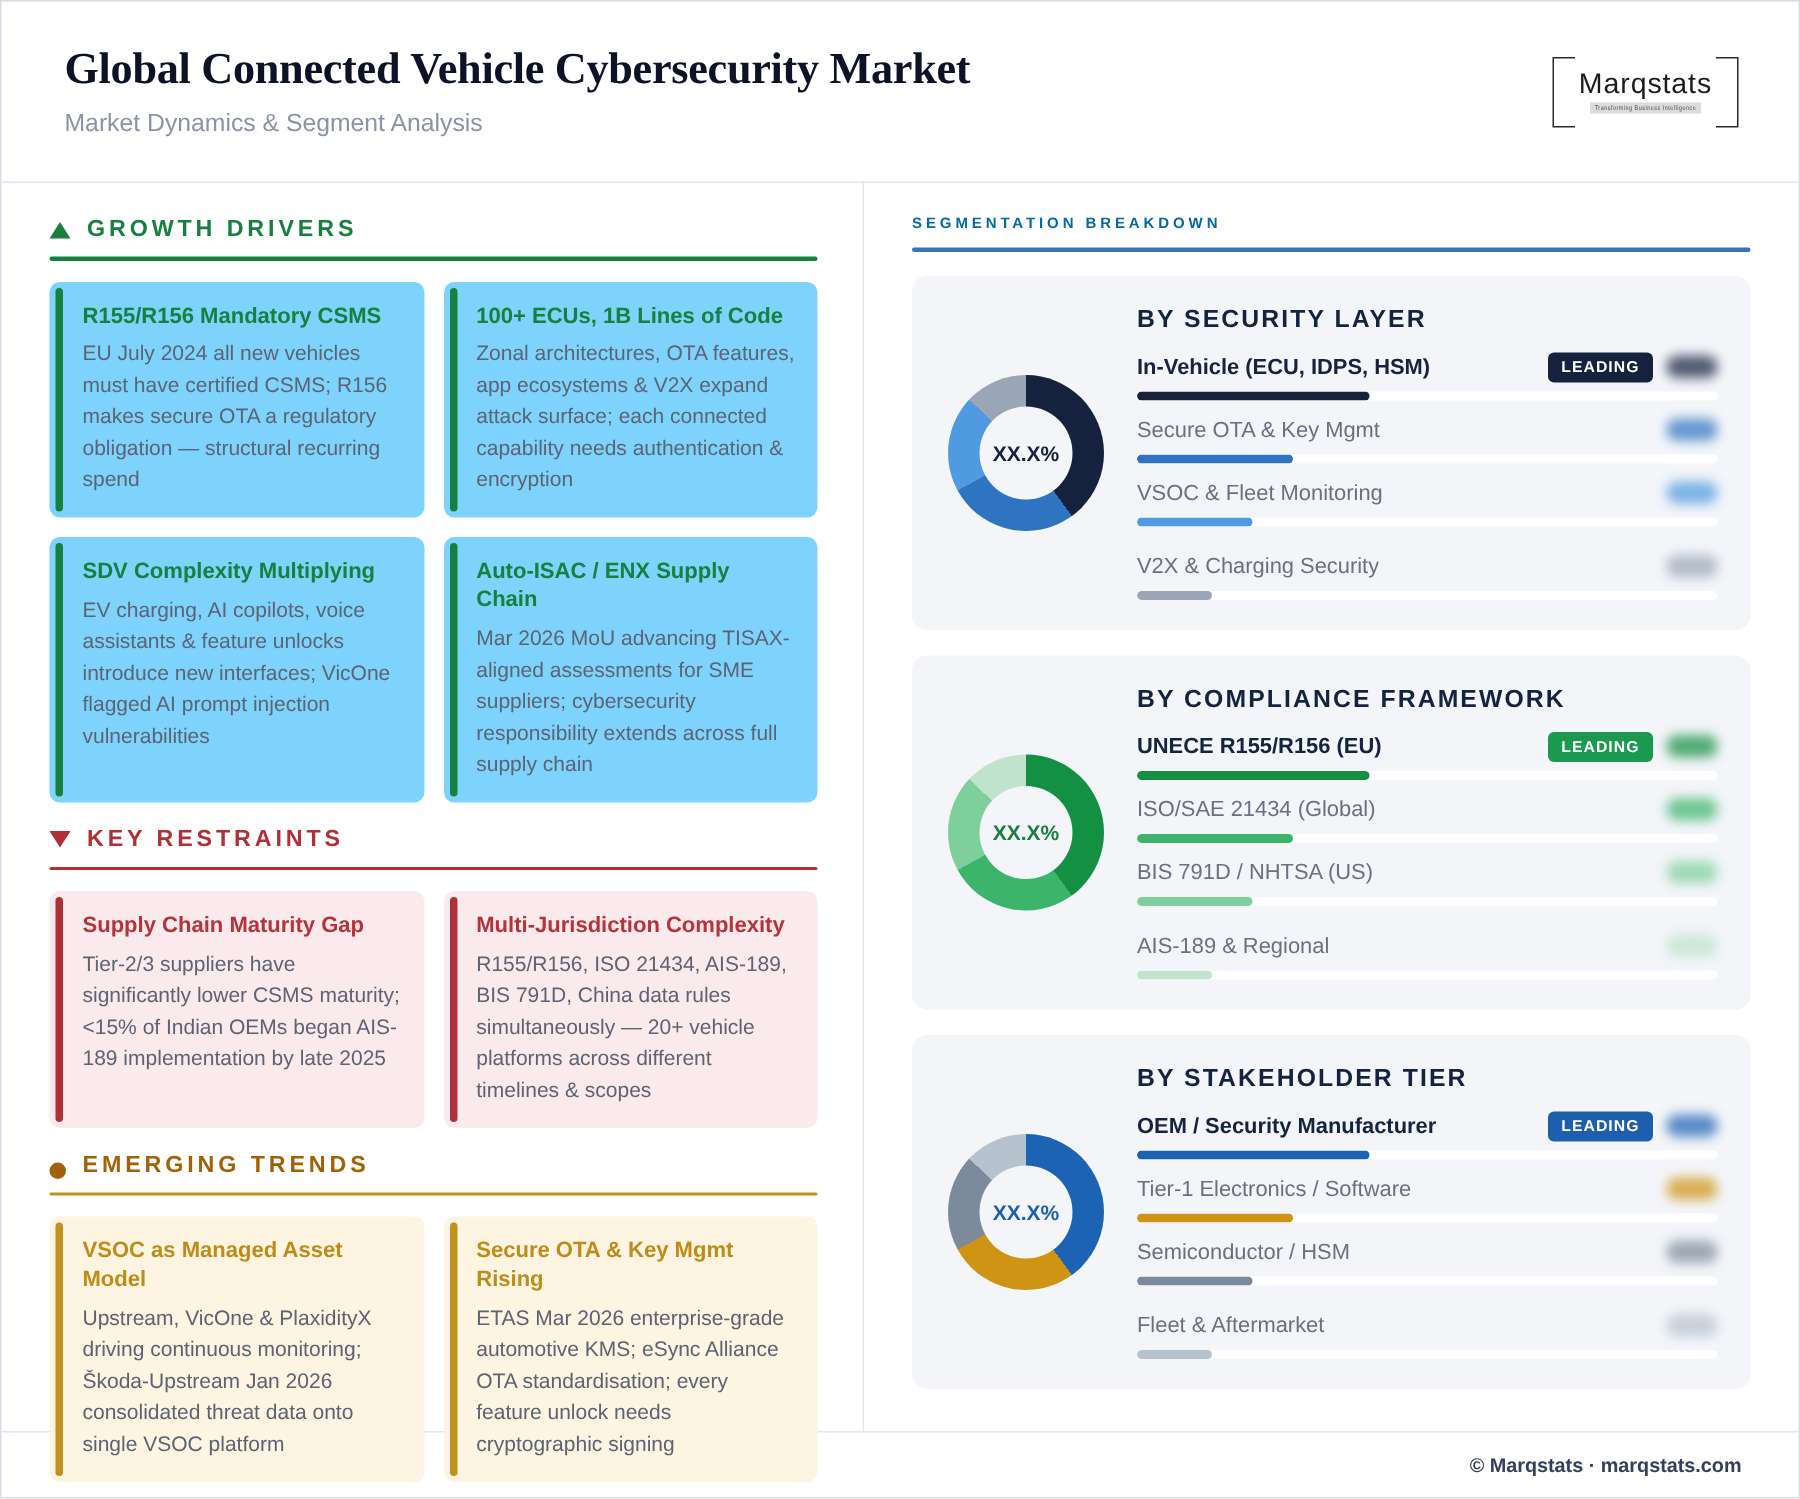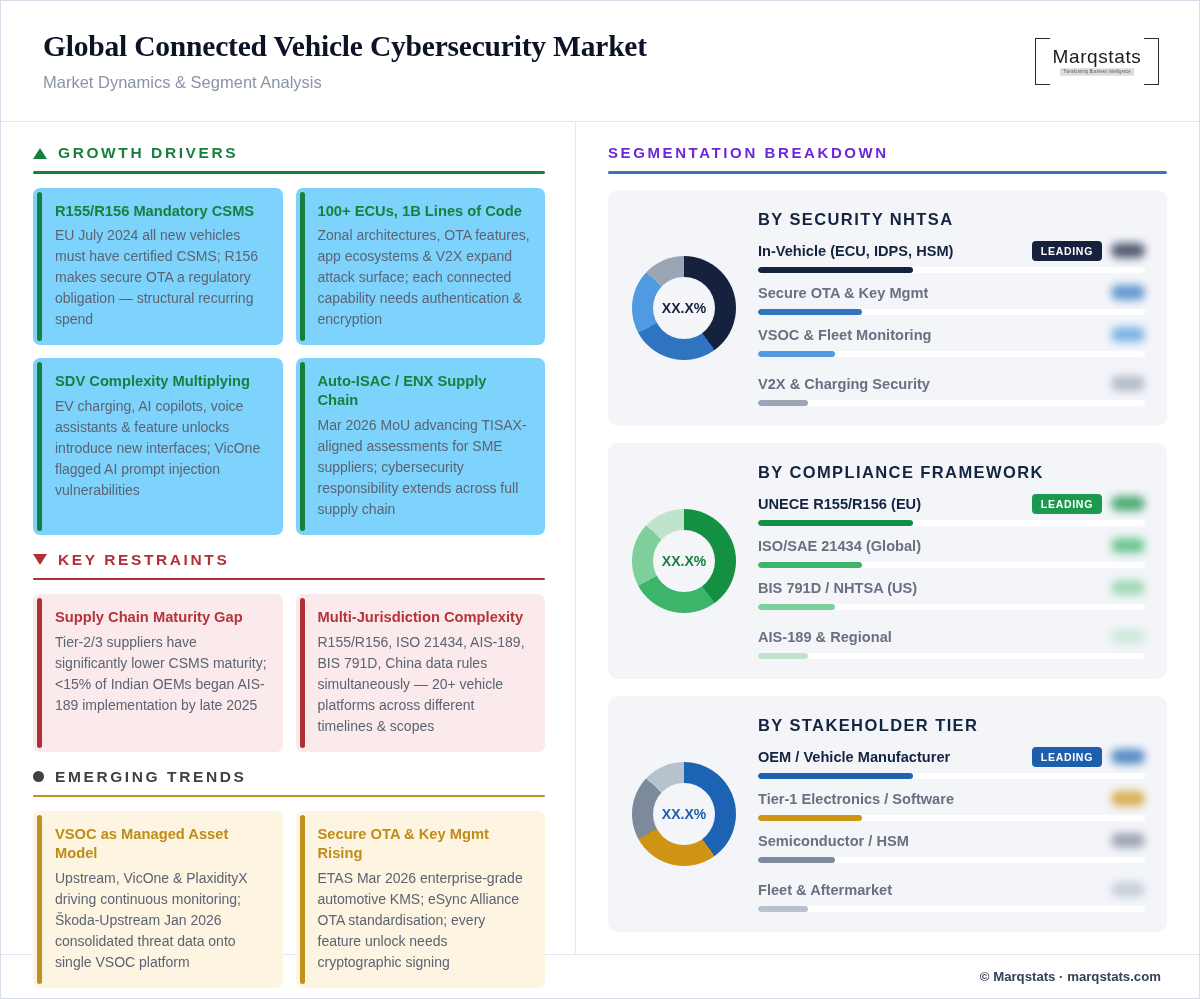--- a/index.html
+++ b/index.html
@@ -97,21 +97,21 @@
     border-left: 7px solid transparent;
     border-right: 7px solid transparent;
     border-top: 11px solid currentColor;
   }
   .marker-dot {
     width: 11px; height: 11px; border-radius: 50%;
     background: currentColor;
   }
   .g-green  { color: #18803f; }
   .g-red    { color: #b03038; }
-  .g-gold   { color: #404040; }
+  .g-gold   { color: #a16207; align-items: flex-end; }
   .r-green  { background: #18803f; }
   .r-red    { background: #b03038; }
   .r-gold   { background: #c2901c; }
 
   
   .card-grid {
     display: grid; grid-template-columns: 1fr 1fr;
     gap: 13px; margin-bottom: 16px;
   }
   .card {
@@ -137,22 +137,22 @@
   .card.green  .card-title  { color: #18803f; }
   .card.red    { background: #fbeaeb; }
   .card.red    .card-accent { background: #b03038; }
   .card.red    .card-title  { color: #b5333b; }
   .card.gold   { background: #fdf4e1; }
   .card.gold   .card-accent { background: #c2901c; }
   .card.gold   .card-title  { color: #c08c17; }
 
   
   .seg-head {
-    font-size: 15px; font-weight: 700;
-    letter-spacing: 2.6px; color: #6d28d9;
+    font-size: 10px; font-weight: 700;
+    letter-spacing: 2.6px; color: #0369a1;
     margin-bottom: 10px;
   }
   .seg-rule {
     height: 2.5px; background: #3b74b5;
     border-radius: 2px; margin-bottom: 16px;
   }
   .seg-panel {
     background: #f3f5f9;
     border-radius: 10px;
     padding: 20px 22px 20px 22px;
@@ -182,21 +182,21 @@
     letter-spacing: 1.4px; color: #14233f;
     margin-bottom: 11px;
   }
   .row { margin-bottom: 9px; }
   .row:last-child { margin-bottom: 0; margin-top: 16px; }
   .row-top {
     display: flex; align-items: center; gap: 9px;
     margin-bottom: 5px; height: 22px;
   }
   .row-label {
-    font-size: 14.6px; color: #6a7081; font-weight: 700;
+    font-size: 14.6px; color: #6a7081; font-weight: 400;
     white-space: nowrap; overflow: hidden; text-overflow: ellipsis;
   }
   .row.lead .row-label { color: #14233f; font-weight: 700; }
   .spacer { flex: 1 1 auto; }
   .badge {
     font-size: 10.5px; font-weight: 700; color: #ffffff;
     letter-spacing: 0.7px;
     padding: 4px 9px; border-radius: 4px;
     white-space: nowrap; flex: 0 0 auto;
   }
@@ -306,21 +306,21 @@
       <div class="seg-head">SEGMENTATION BREAKDOWN</div>
       <div class="seg-rule"></div>
       <div id="seg-panels">
           <div class="seg-panel">
             <div class="donut-wrap">
               <div class="donut" style="background: conic-gradient(rgb(22, 33, 62) 0deg, rgb(22, 33, 62) 144deg, rgb(47, 116, 192) 144deg, rgb(47, 116, 192) 241.2deg, rgb(79, 154, 224) 241.2deg, rgb(79, 154, 224) 313.2deg, rgb(154, 166, 182) 313.2deg, rgb(154, 166, 182) 360deg);">
                 <div class="donut-hole" style="color: rgb(22, 33, 62);">XX.X%</div>
               </div>
             </div>
             <div class="seg-body">
-              <div class="seg-title">BY SECURITY NHTSA</div>
+              <div class="seg-title">BY SECURITY LAYER</div>
               <div class="row lead">
                 <div class="row-top">
                   <span class="row-label">In-Vehicle (ECU, IDPS, HSM)</span>
                   <span class="spacer"></span>
                   <span class="badge" style="background: rgb(22, 33, 62);">LEADING</span>
                   <span class="chip" style="background: rgb(22, 33, 62);"></span>
                 </div>
                 <div class="track">
                   <div class="fill" style="width: 40%; background: rgb(22, 33, 62);"></div>
                 </div>
@@ -411,21 +411,21 @@
           <div class="seg-panel">
             <div class="donut-wrap">
               <div class="donut" style="background: conic-gradient(rgb(29, 99, 180) 0deg, rgb(29, 99, 180) 144deg, rgb(207, 148, 19) 144deg, rgb(207, 148, 19) 241.2deg, rgb(125, 138, 155) 241.2deg, rgb(125, 138, 155) 313.2deg, rgb(183, 194, 207) 313.2deg, rgb(183, 194, 207) 360deg);">
                 <div class="donut-hole" style="color: rgb(29, 95, 174);">XX.X%</div>
               </div>
             </div>
             <div class="seg-body">
               <div class="seg-title">BY STAKEHOLDER TIER</div>
               <div class="row lead">
                 <div class="row-top">
-                  <span class="row-label">OEM / Vehicle Manufacturer</span>
+                  <span class="row-label">OEM / Security Manufacturer</span>
                   <span class="spacer"></span>
                   <span class="badge" style="background: rgb(29, 95, 174);">LEADING</span>
                   <span class="chip" style="background: rgb(29, 99, 180);"></span>
                 </div>
                 <div class="track">
                   <div class="fill" style="width: 40%; background: rgb(29, 99, 180);"></div>
                 </div>
               </div>
               <div class="row">
                 <div class="row-top">

